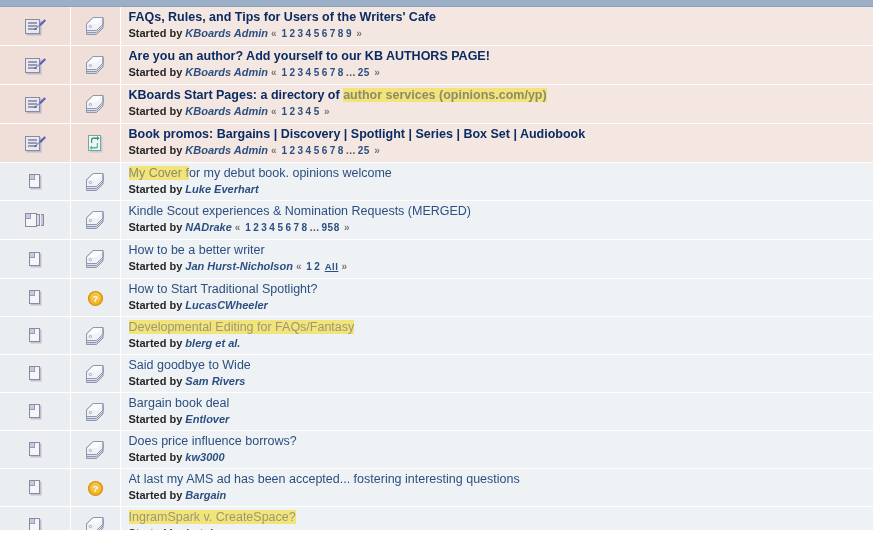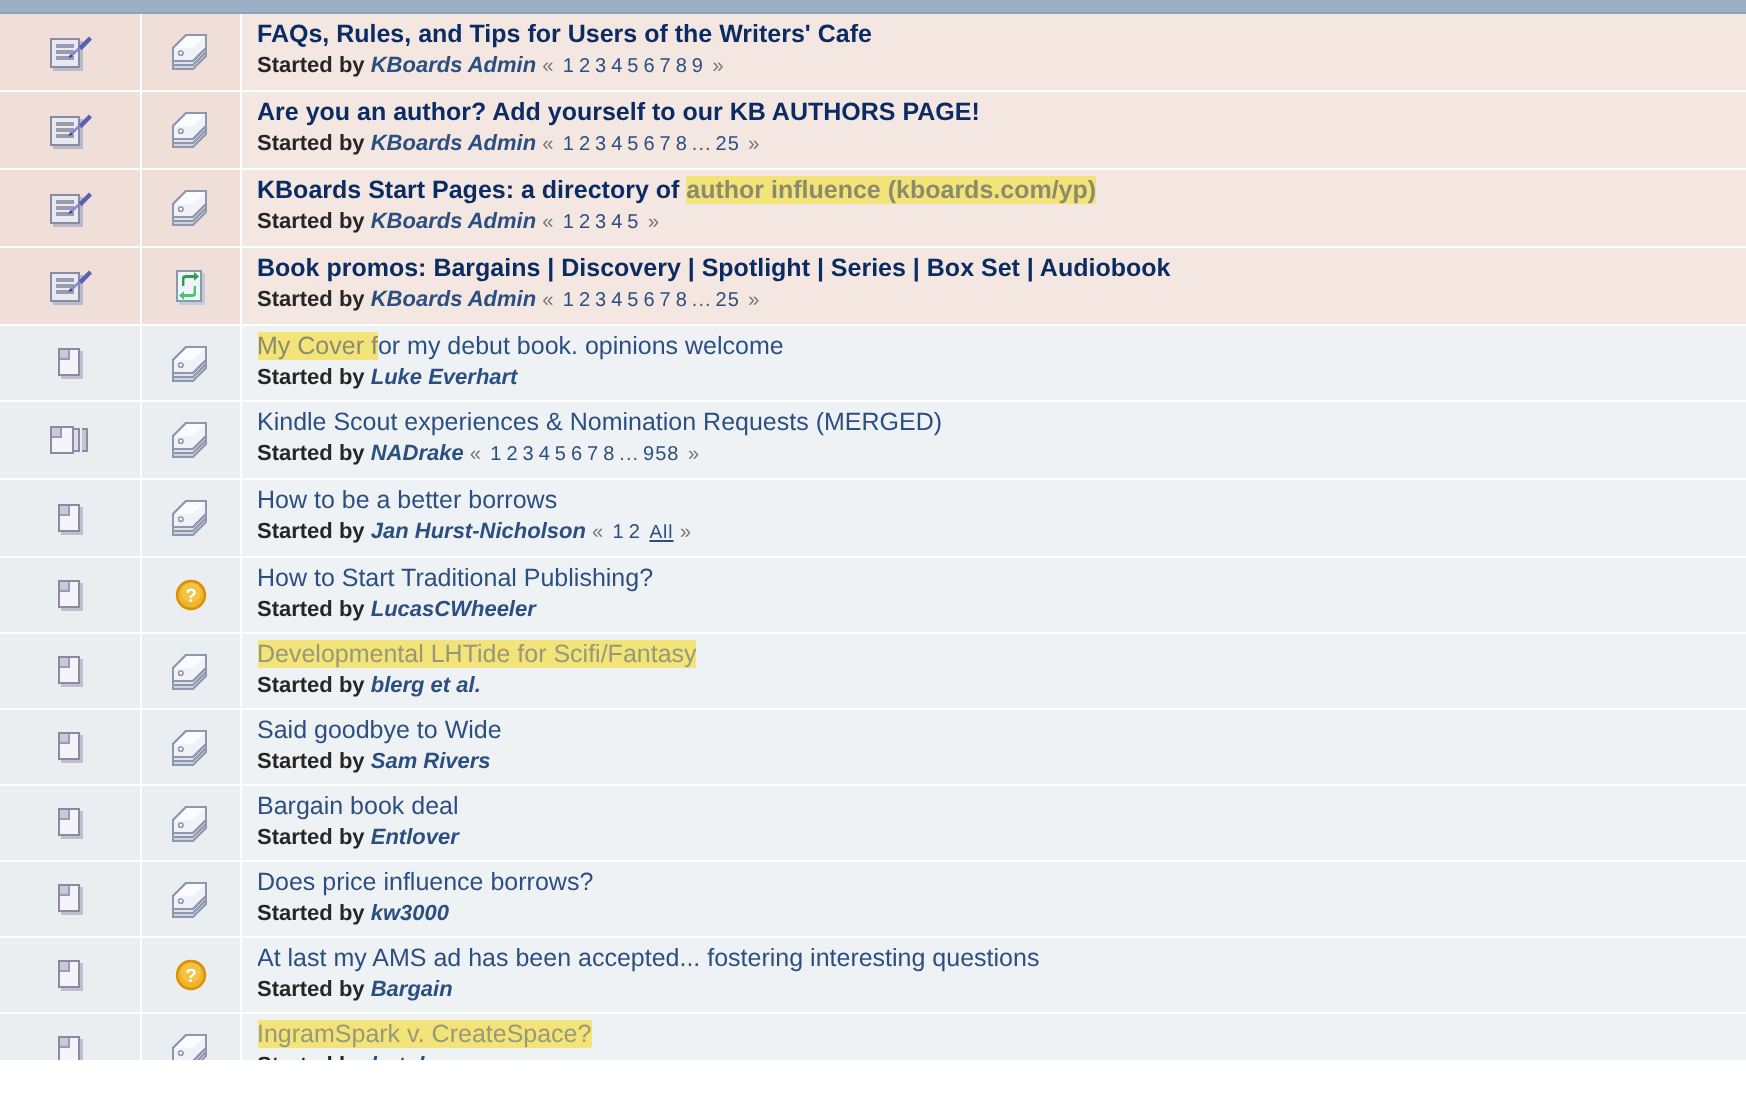--- a/index.html
+++ b/index.html
@@ -186,21 +186,21 @@
     margin-top: 1px;
   }
   .started-line .lbl { color: #262626; }
   .started-line .author {
     color: #2b4f81;
     text-decoration: none;
     font-style: italic;
   }
   .topic-row.sticky .started-line .author { color: #2b4f81; }
   .pages {
-    font-weight: normal;
+    font-weight: bold;
     font-size: 10px;
     color: #555;
     margin-left: 3px;
     letter-spacing: 0.5px;
   }
   .pages .pnum {
     color: #2b4f81;
     text-decoration: none;
     margin: 0 1px;
   }
@@ -274,21 +274,21 @@
                 <g stroke="#8f96ad" stroke-width="1" fill="#e3e6ef">
                   <path d="M3.5 13.0 L10.0 6.5 L20.0 6.5 L20.0 13.0 L13.5 19.5 L3.5 19.5 Z" fill="#cfd4e2"></path>
                   <path d="M3.5 11.0 L10.0 4.5 L20.0 4.5 L20.0 11.0 L13.5 17.5 L3.5 17.5 Z" fill="#dfe3ec"></path>
                   <path d="M3.5 9.0 L10.0 2.5 L20.0 2.5 L20.0 9.0 L13.5 15.5 L3.5 15.5 Z" fill="#f0f2f7"></path>
                 </g>
                 <path d="M10.0 2.5 L20.0 2.5 L13.5 9.0 L3.5 9.0 Z" fill="#ffffff" opacity="0.75"></path>
                 <path d="M10.0 2.5 L20.0 2.5 L20.0 9.0 L13.5 15.5 L3.5 15.5 L3.5 9.0 Z" fill="none" stroke="#8f96ad"></path>
                 <circle cx="7.4" cy="11.6" r="1.1" fill="#ffffff" stroke="#8f96ad" stroke-width="0.8"></circle>
               </svg></span></td>
           <td class="subject-cell">
-            <div class="subject-line"><a class="subject-link" href="#"><span>KBoards Start Pages: a directory of </span><span class="hl">author influence (kboards.com/yp)</span></a></div>
+            <div class="subject-line"><a class="subject-link" href="#"><span>KBoards Start Pages: a directory of </span><span class="hl">author services (opinions.com/yp)</span></a></div>
             <div class="started-line"><span class="lbl">Started by</span> <a class="author" href="#">KBoards Admin</a><span class="pages"><span class="quote">«</span> <a class="pnum" href="#">1</a><a class="pnum" href="#">2</a><a class="pnum" href="#">3</a><a class="pnum" href="#">4</a><a class="pnum" href="#">5</a> <span class="quote">»</span></span></div>
           </td>
         </tr>
         <tr class="topic-row sticky">
           <td class="icon-cell"><span class="ico ico-sticky"><span class="pg"></span><span class="pin"><svg width="13" height="13" viewBox="0 0 13 13">
                   <path d="M11.5 1.2 L6.2 6.5 L7.8 8.1 L13 2.8 Z" fill="#5a5fb5"></path>
                   <path d="M2.0 10.8 L6.4 6.4 L7.2 7.2 L2.8 11.6 Z" fill="#7f86cf"></path>
                   <path d="M1.2 12.0 L3.4 11.2 L2.2 10.0 Z" fill="#3c4080"></path>
                 </svg></span></span></td>
           <td class="icon-cell second"><span class="ico ico-moved"><span class="pg"></span><span class="arr"><svg width="11" height="14" viewBox="0 0 11 14">
@@ -340,51 +340,51 @@
                 <g stroke="#8f96ad" stroke-width="1" fill="#e3e6ef">
                   <path d="M3.5 13.0 L10.0 6.5 L20.0 6.5 L20.0 13.0 L13.5 19.5 L3.5 19.5 Z" fill="#cfd4e2"></path>
                   <path d="M3.5 11.0 L10.0 4.5 L20.0 4.5 L20.0 11.0 L13.5 17.5 L3.5 17.5 Z" fill="#dfe3ec"></path>
                   <path d="M3.5 9.0 L10.0 2.5 L20.0 2.5 L20.0 9.0 L13.5 15.5 L3.5 15.5 Z" fill="#f0f2f7"></path>
                 </g>
                 <path d="M10.0 2.5 L20.0 2.5 L13.5 9.0 L3.5 9.0 Z" fill="#ffffff" opacity="0.75"></path>
                 <path d="M10.0 2.5 L20.0 2.5 L20.0 9.0 L13.5 15.5 L3.5 15.5 L3.5 9.0 Z" fill="none" stroke="#8f96ad"></path>
                 <circle cx="7.4" cy="11.6" r="1.1" fill="#ffffff" stroke="#8f96ad" stroke-width="0.8"></circle>
               </svg></span></td>
           <td class="subject-cell">
-            <div class="subject-line"><a class="subject-link" href="#"><span>How to be a better borrows</span></a></div>
+            <div class="subject-line"><a class="subject-link" href="#"><span>How to be a better writer</span></a></div>
             <div class="started-line"><span class="lbl">Started by</span> <a class="author" href="#">Jan Hurst-Nicholson</a><span class="pages"><span class="quote">«</span> <a class="pnum" href="#">1</a><a class="pnum" href="#">2</a> <a class="all" href="#">All</a> <span class="quote">»</span></span></div>
           </td>
         </tr>
         <tr class="topic-row normal">
           <td class="icon-cell"><span class="ico ico-page"><span class="pg"></span><span class="fold"></span></span></td>
           <td class="icon-cell second"><span class="ico ico-poll"><svg width="17" height="17" viewBox="0 0 17 17">
                 <circle cx="8.5" cy="8.5" r="7.6" fill="#d99107"></circle>
                 <circle cx="8.5" cy="8.5" r="6.3" fill="#f0b42a"></circle>
                 <circle cx="8.5" cy="7.2" r="5.0" fill="#f7cf5c" opacity="0.55"></circle>
                 <text x="8.5" y="12.2" text-anchor="middle" font-family="Liberation Sans, sans-serif" font-size="9.5" font-weight="bold" fill="#ffffff">?</text>
               </svg></span></td>
           <td class="subject-cell">
-            <div class="subject-line"><a class="subject-link" href="#"><span>How to Start Traditional Publishing?</span></a></div>
+            <div class="subject-line"><a class="subject-link" href="#"><span>How to Start Traditional Spotlight?</span></a></div>
             <div class="started-line"><span class="lbl">Started by</span> <a class="author" href="#">LucasCWheeler</a></div>
           </td>
         </tr>
         <tr class="topic-row normal">
           <td class="icon-cell"><span class="ico ico-page"><span class="pg"></span><span class="fold"></span></span></td>
           <td class="icon-cell second"><span class="ico ico-label"><svg width="24" height="22" viewBox="0 0 24 22">
                 <g stroke="#8f96ad" stroke-width="1" fill="#e3e6ef">
                   <path d="M3.5 13.0 L10.0 6.5 L20.0 6.5 L20.0 13.0 L13.5 19.5 L3.5 19.5 Z" fill="#cfd4e2"></path>
                   <path d="M3.5 11.0 L10.0 4.5 L20.0 4.5 L20.0 11.0 L13.5 17.5 L3.5 17.5 Z" fill="#dfe3ec"></path>
                   <path d="M3.5 9.0 L10.0 2.5 L20.0 2.5 L20.0 9.0 L13.5 15.5 L3.5 15.5 Z" fill="#f0f2f7"></path>
                 </g>
                 <path d="M10.0 2.5 L20.0 2.5 L13.5 9.0 L3.5 9.0 Z" fill="#ffffff" opacity="0.75"></path>
                 <path d="M10.0 2.5 L20.0 2.5 L20.0 9.0 L13.5 15.5 L3.5 15.5 L3.5 9.0 Z" fill="none" stroke="#8f96ad"></path>
                 <circle cx="7.4" cy="11.6" r="1.1" fill="#ffffff" stroke="#8f96ad" stroke-width="0.8"></circle>
               </svg></span></td>
           <td class="subject-cell">
-            <div class="subject-line"><a class="subject-link fully-hl" href="#"><span>Developmental LHTide for Scifi/Fantasy</span></a></div>
+            <div class="subject-line"><a class="subject-link fully-hl" href="#"><span>Developmental Editing for FAQs/Fantasy</span></a></div>
             <div class="started-line"><span class="lbl">Started by</span> <a class="author" href="#">blerg et al.</a></div>
           </td>
         </tr>
         <tr class="topic-row normal">
           <td class="icon-cell"><span class="ico ico-page"><span class="pg"></span><span class="fold"></span></span></td>
           <td class="icon-cell second"><span class="ico ico-label"><svg width="24" height="22" viewBox="0 0 24 22">
                 <g stroke="#8f96ad" stroke-width="1" fill="#e3e6ef">
                   <path d="M3.5 13.0 L10.0 6.5 L20.0 6.5 L20.0 13.0 L13.5 19.5 L3.5 19.5 Z" fill="#cfd4e2"></path>
                   <path d="M3.5 11.0 L10.0 4.5 L20.0 4.5 L20.0 11.0 L13.5 17.5 L3.5 17.5 Z" fill="#dfe3ec"></path>
                   <path d="M3.5 9.0 L10.0 2.5 L20.0 2.5 L20.0 9.0 L13.5 15.5 L3.5 15.5 Z" fill="#f0f2f7"></path>

